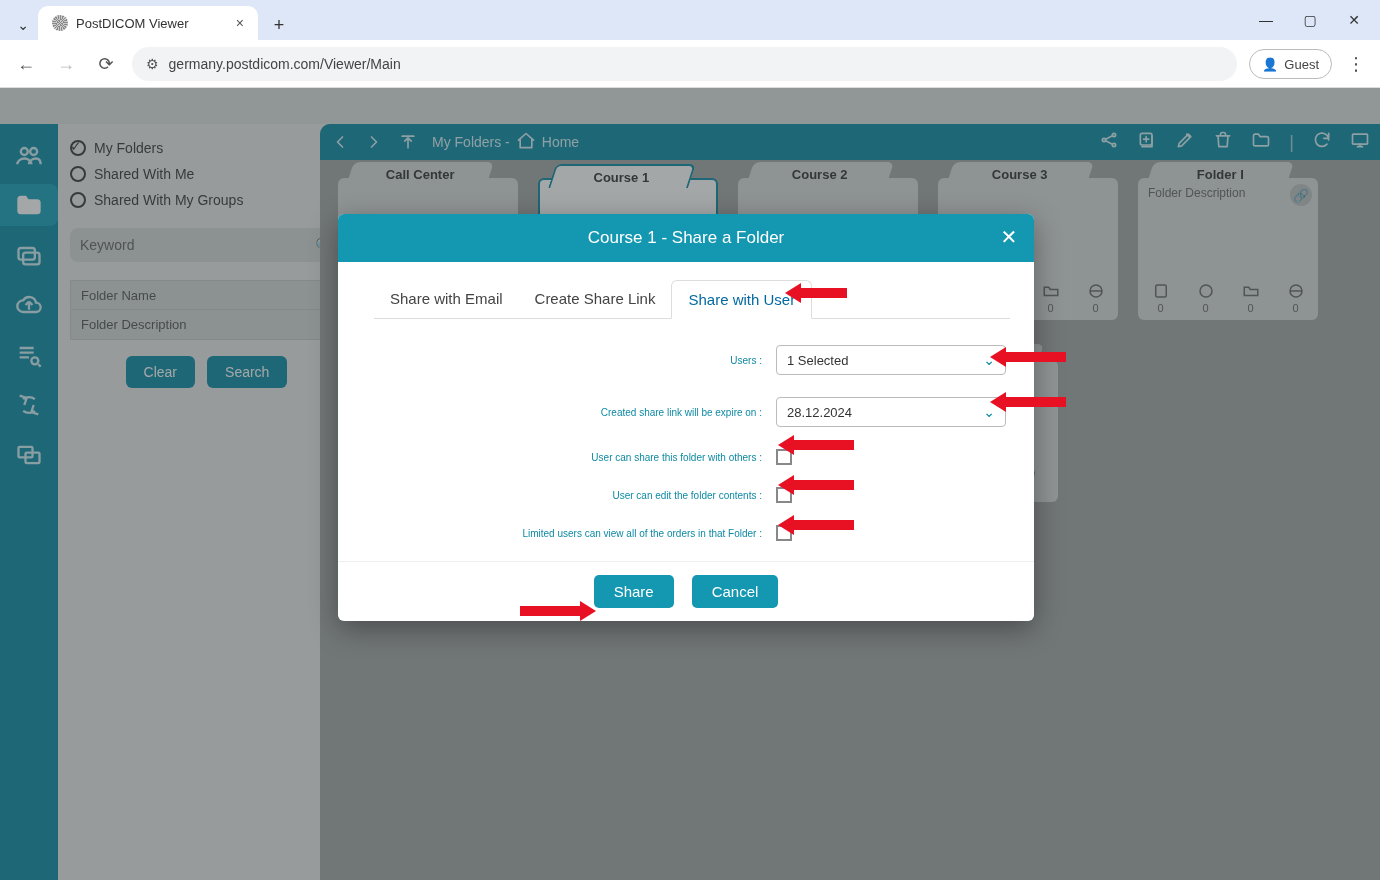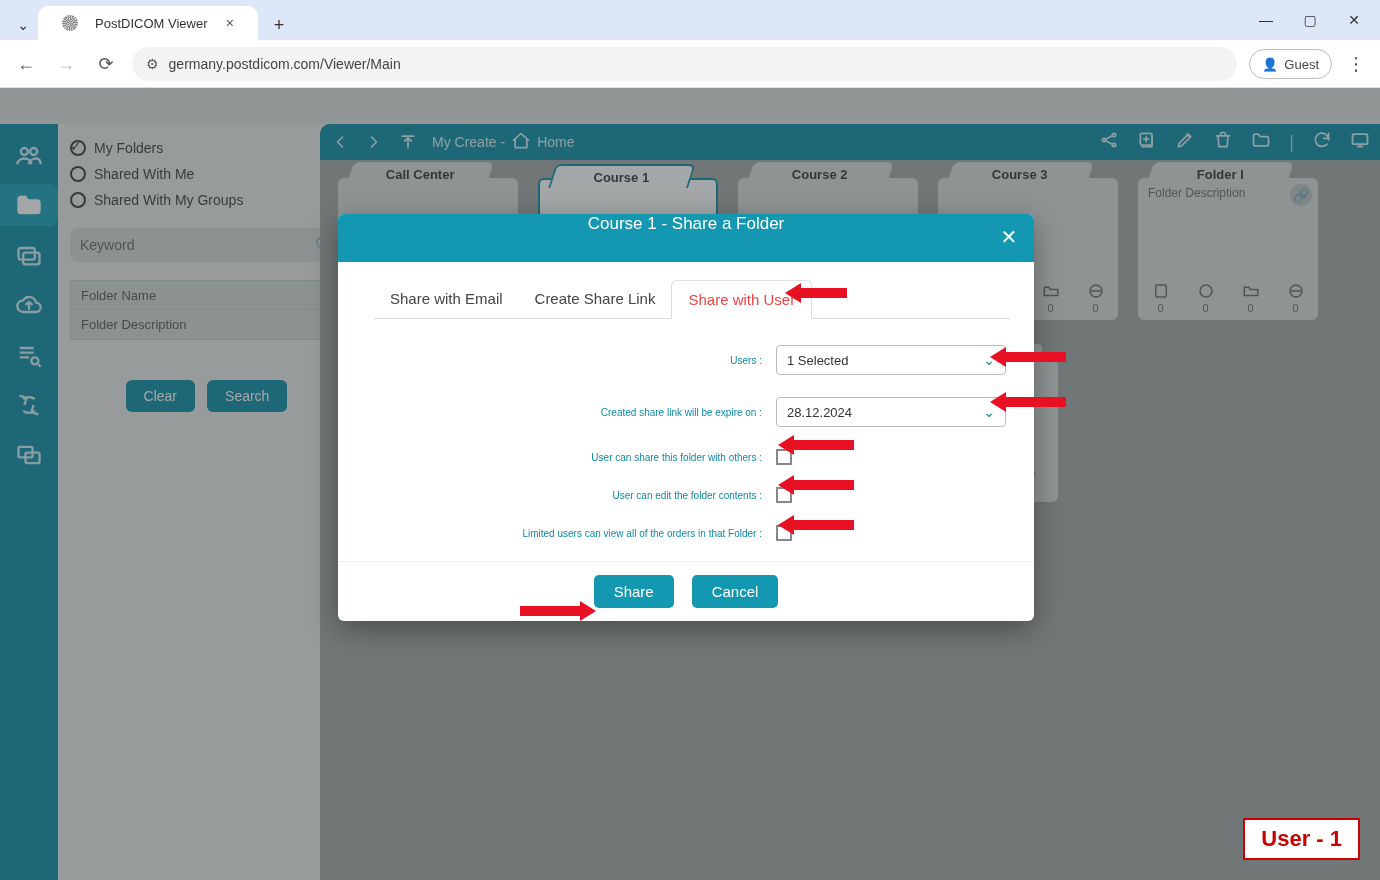--- a/index.html
+++ b/index.html
@@ -2,21 +2,21 @@
 <html><head>
 <meta charset="utf-8">
 <style>
   * { box-sizing: border-box; margin: 0; padding: 0; font-family: "Segoe UI", Arial, sans-serif; }
   body { width: 1380px; height: 880px; background: #fff; overflow: hidden; position: relative; }
 
   
   .browser-top { height: 88px; background: #fff; border-bottom: 1px solid #ddd; }
   .tab-bar { height: 40px; background: #dde7f8; display: flex; align-items: flex-end; padding: 0 8px; position: relative; }
   .tab-dropdown { width: 30px; height: 30px; display:flex; align-items:center; justify-content:center; color:#333; font-size:14px; }
-  .tab { background: #fff; height: 34px; border-radius: 10px 10px 0 0; display: flex; align-items: center; padding: 0 24px; min-width: 220px; gap:17px; font-size:13px; color:#333; }
+  .tab { background: #fff; height: 34px; border-radius: 10px 10px 0 0; display: flex; align-items: center; padding: 0 14px; min-width: 220px; gap:8px; font-size:13px; color:#333; }
   .tab .favicon { width:16px; height:16px; border-radius:50%; background: repeating-conic-gradient(#888 0 10deg, #ccc 10deg 20deg); }
   .tab .close { margin-left:auto; color:#555; font-size:14px; }
   .new-tab { width:30px; height:30px; display:flex; align-items:center; justify-content:center; color:#333; font-size:18px; margin-left:6px; }
   .win-controls { position:absolute; right:4px; top:0; height:40px; display:flex; align-items:center; gap:24px; padding:0 12px; color:#333; font-size:14px; }
   .win-controls span { width:20px; text-align:center; }
 
   .addr-bar { height:48px; display:flex; align-items:center; gap:12px; padding:0 12px; }
   .nav-btn { width:28px; height:28px; display:flex; align-items:center; justify-content:center; color:#555; font-size:18px; border-radius:50%; }
   .nav-btn.disabled { color:#bbb; }
   .url-box { flex:1; height:34px; background:#f1f3f4; border-radius:18px; display:flex; align-items:center; padding:0 14px; gap:10px; color:#444; font-size:14px; }
@@ -41,21 +41,21 @@
   
   .side-panel { position:absolute; left:58px; top:36px; bottom:0; width:297px; background:#e9eaea; padding:16px 12px; }
   .side-list { display:flex; flex-direction:column; gap:10px; margin-bottom:20px;}
   .side-item { display:flex; align-items:center; gap:8px; color:#3a3a3a; font-size:14px; }
   .radio { width:16px; height:16px; border:2px solid #3a3a3a; border-radius:50%; display:inline-block; position:relative;}
   .radio.checked::after{ content:"✓"; position:absolute; left:-2px; top:-4px; font-size:14px; color:#3a3a3a;}
   .kw-search { background:#d6d8d8; border-radius:8px; height:34px; display:flex; align-items:center; padding:0 10px; color:#666; font-size:14px; justify-content:space-between;}
   .side-inputs { margin-top:18px; display:flex; flex-direction:column; }
   .side-input { background:#d6d8d8; height:30px; display:flex; align-items:center; padding:0 10px; color:#555; font-size:13px; border:1px solid #c7c9c9;}
   .side-input + .side-input { border-top:none; }
-  .side-btns { display:flex; justify-content:center; gap:12px; margin-top:40px; }
+  .side-btns { display:flex; justify-content:center; gap:12px; margin-top:16px; }
   .side-btn { background:#0e8aa4; color:#fff; border:none; border-radius:6px; padding:8px 18px; font-size:14px; }
 
   
   .main { position:absolute; left:320px; top:36px; right:0; bottom:0; background:#a5a6a6; border-radius:10px 0 0 0; }
   .toolbar { height:36px; background:#0e8aa4; border-radius:10px 0 0 0; display:flex; align-items:center; color:#d7f2f6; padding:0 10px; font-size:14px; }
   .toolbar .tb-left { display:flex; align-items:center; gap:14px; }
   .toolbar .crumb { display:flex; align-items:center; gap:6px; }
   .toolbar .tb-right { margin-left:auto; display:flex; align-items:center; gap:18px; font-size:18px; }
   .tb-icon { width:20px; height:20px; display:inline-flex; align-items:center; justify-content:center; }
 
@@ -70,26 +70,26 @@
   .folder-link { position:absolute; top:6px; right:6px; width:22px; height:22px; background:#bfc1c1; border-radius:50%; display:flex; align-items:center; justify-content:center; color:#555; font-size:13px;}
   .folder-icons { position:absolute; bottom:6px; left:0; right:0; display:flex; justify-content:space-around; }
   .folder-mini { display:flex; flex-direction:column; align-items:center; color:#6a6a6a; font-size:11px; gap:2px;}
   .folder-mini svg { width:20px; height:18px; stroke:#6a6a6a; fill:none; stroke-width:2;}
 
   
   .dim { position:absolute; left:0; top:0; right:0; bottom:0; background:rgba(50,60,62,0.45); }
 
   
   .modal { position:absolute; left:338px; top:126px; width:696px; background:#fff; border-radius:6px; box-shadow:0 8px 28px rgba(0,0,0,.35); overflow:hidden; }
-  .modal-head { background:#1497b1; color:#fff; height:48px; display:flex; justify-content:center; font-size:17px; position:relative; }
+  .modal-head { background:#1497b1; color:#fff; height:48px; display:flex; align-items:center; justify-content:center; font-size:17px; position:relative; }
   .modal-close { position:absolute; right:12px; top:10px; width:26px; height:26px; display:flex; align-items:center; justify-content:center; color:#fff; font-size:20px; cursor:pointer;}
   .modal-body { padding:18px 24px 10px;margin-left:12px; }
   .tabs { display:flex; border-bottom:1px solid #ddd; font-size:15px; color:#444; }
   .tabx { padding:10px 16px; cursor:pointer; }
-  .tabx.active { border:1px solid #ddd; border-bottom:1px solid #fff; border-radius:6px 6px 0 0; color:#ef4444; margin-bottom:-1px; background:#fff;}
+  .tabx.active { border:1px solid #ddd; border-bottom:1px solid #fff; border-radius:6px 6px 0 0; color:#0369a1; margin-bottom:-1px; background:#fff;}
   .form { padding:26px 4px 10px; display:flex; flex-direction:column; gap:22px; }
   .form-row { display:flex; align-items:center; justify-content:flex-end; gap:14px; }
   .form-label { color:#0e8aa4; font-size:10px; text-align:right; }
   .select { width:230px; height:30px; border:1px solid #bbb; border-radius:4px; display:flex; align-items:center; justify-content:space-between; padding:0 10px; font-size:13px; color:#333; background:#fff;}
   .select .caret { color:#0e8aa4; font-size:14px; }
   .chk { width:16px; height:16px; border:2px solid #888; background:#fff; }
   .chk-row .form-label { flex:1; }
   .chk-row { }
   .chk-wrap { width:230px; display:flex; align-items:center; }
   .modal-foot { height:60px; display:flex; align-items:center; justify-content:center; gap:18px; border-top:1px solid #eee; }
@@ -236,21 +236,21 @@
             <svg class="ic" viewBox="0 0 24 24">
               <path d="M9 6l6 6-6 6"></path>
             </svg>
           </span>
         <span class="tb-icon">
             <svg class="ic" viewBox="0 0 24 24">
               <path d="M12 19V7m0 0l-4 4m4-4l4 4M5 5h14"></path>
             </svg>
           </span>
         <span class="crumb">
-          <span>My Create -</span>
+          <span>My Folders -</span>
           <span><svg class="ic" viewBox="0 0 24 24">
                 <path d="M3 11l9-8 9 8M5 10v10h14V10"></path>
               </svg></span>
           <span>Home</span>
         </span>
       </div>
       <div class="tb-right">
         <span><svg class="ic" viewBox="0 0 24 24">
               <circle cx="6" cy="12" r="2"></circle>
               <circle cx="18" cy="6" r="2"></circle>
@@ -552,14 +552,13 @@
     </div>
   <div class="arrow left" style="left:778px; top:430px;">
       <div class="head"></div>
       <div class="shaft" style="width:60px"></div>
     </div>
   <div class="arrow right" style="left:520px; top:516px;">
       <div class="shaft" style="width:60px"></div>
       <div class="head"></div>
     </div>
 
-  <div class="user-badge">User - 1</div>
 </div>
 
 </body></html>

